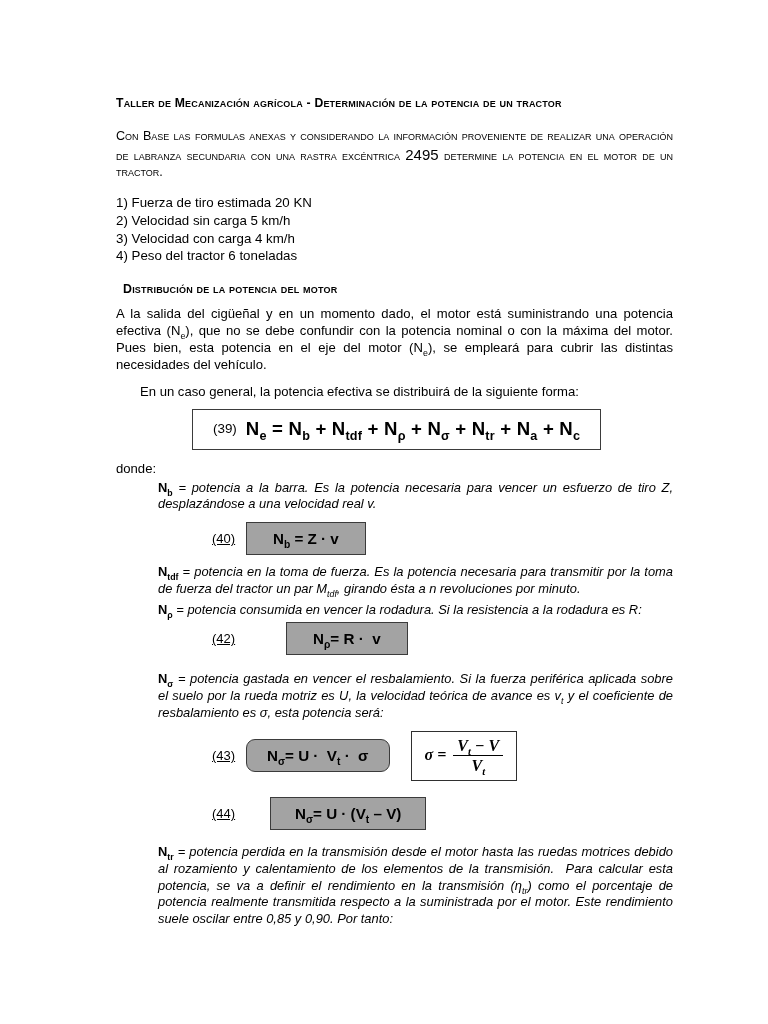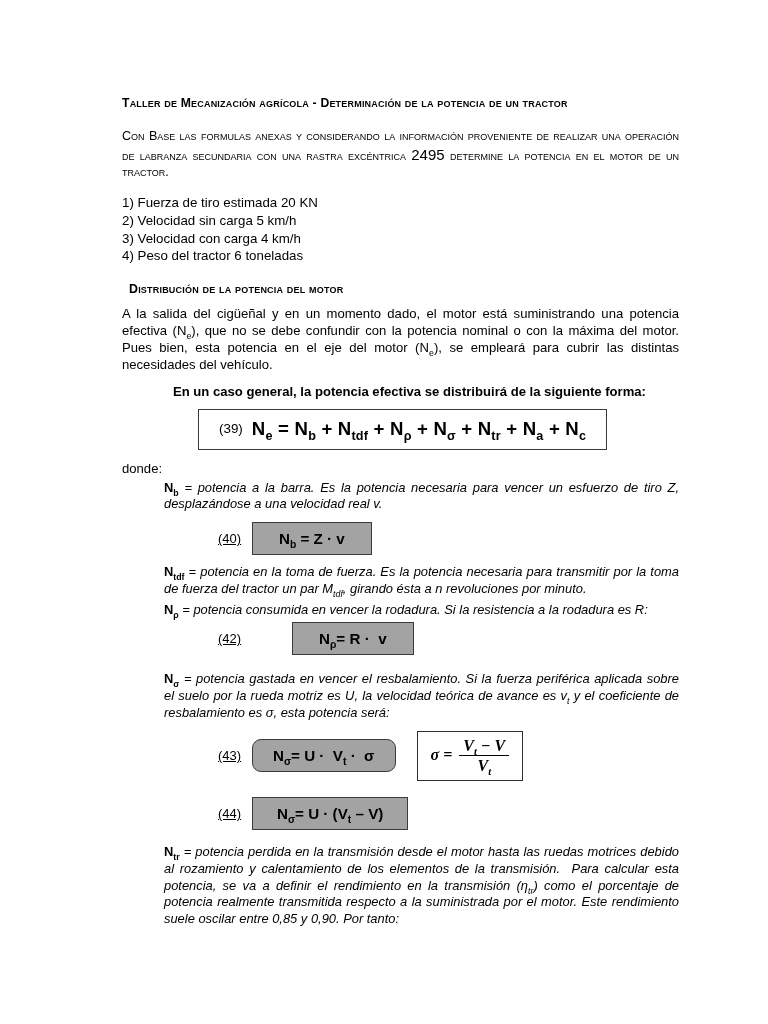--- a/index.html
+++ b/index.html
@@ -17,21 +17,21 @@
   }
   .page {
     position: absolute;
     left: 0; top: 0;
     width: 768px;
     height: 1024px;
     background: #ffffff;
   }
   .content {
     position: absolute;
-    left: 122px;
+    left: 116px;
     top: 96px;
     width: 557px;
   }
 
   
   .doc-title {
     font-variant: small-caps;
     font-weight: bold;
     font-size: 12.2px;
     letter-spacing: 0.2px;
@@ -58,23 +58,22 @@
     font-variant: normal;
     font-size: 15px;
   }
   .para {
     font-size: 13.1px;
     line-height: 1.31;
     text-align: justify;
     margin: 0 0 10px 0;
   }
   .para.center-indent {
-    margin-left: 51px;
+    margin-left: 24px;
     margin-bottom: 6px;
-    font-weight: bold;
   }
   .list {
     font-size: 13.3px;
     line-height: 1.32;
     margin: 0;
   }
   .list div { white-space: pre; }
 
   
   .defn {
@@ -248,21 +247,21 @@
         <span class="lhs">σ =</span>
         <span class="frac">
           <span class="top">V<sub>t</sub>
             − V</span>
           <span class="bar"></span>
           <span class="bot">V<sub>t</sub></span>
         </span>
       </div>
     </div>
 
-    <div class="eq-row" style="margin-top:16px;">
+    <div class="eq-row" style="margin-top:16px;gap:24px;">
       <div class="eq-num">(44)</div>
       <div class="eq-box" style="padding-left:24px;padding-right:24px;">N<sub>σ</sub>= U ·
         (V<sub>t</sub> – V)</div>
     </div>
 
     <p class="defn" style="margin-top:14px;"><span class="sym">N<sub>tr</sub></span> = potencia perdida en la transmisión desde
       el motor hasta las ruedas motrices debido al rozamiento y calentamiento de los elementos de la
       transmisión.&nbsp; Para calcular esta potencia, se va a definir el rendimiento en la
       transmisión (η<sub>tr</sub>) como el porcentaje de potencia realmente transmitida respecto
       a la suministrada por el motor. Este rendimiento suele oscilar entre 0,85 y 0,90. Por tanto:</p>

